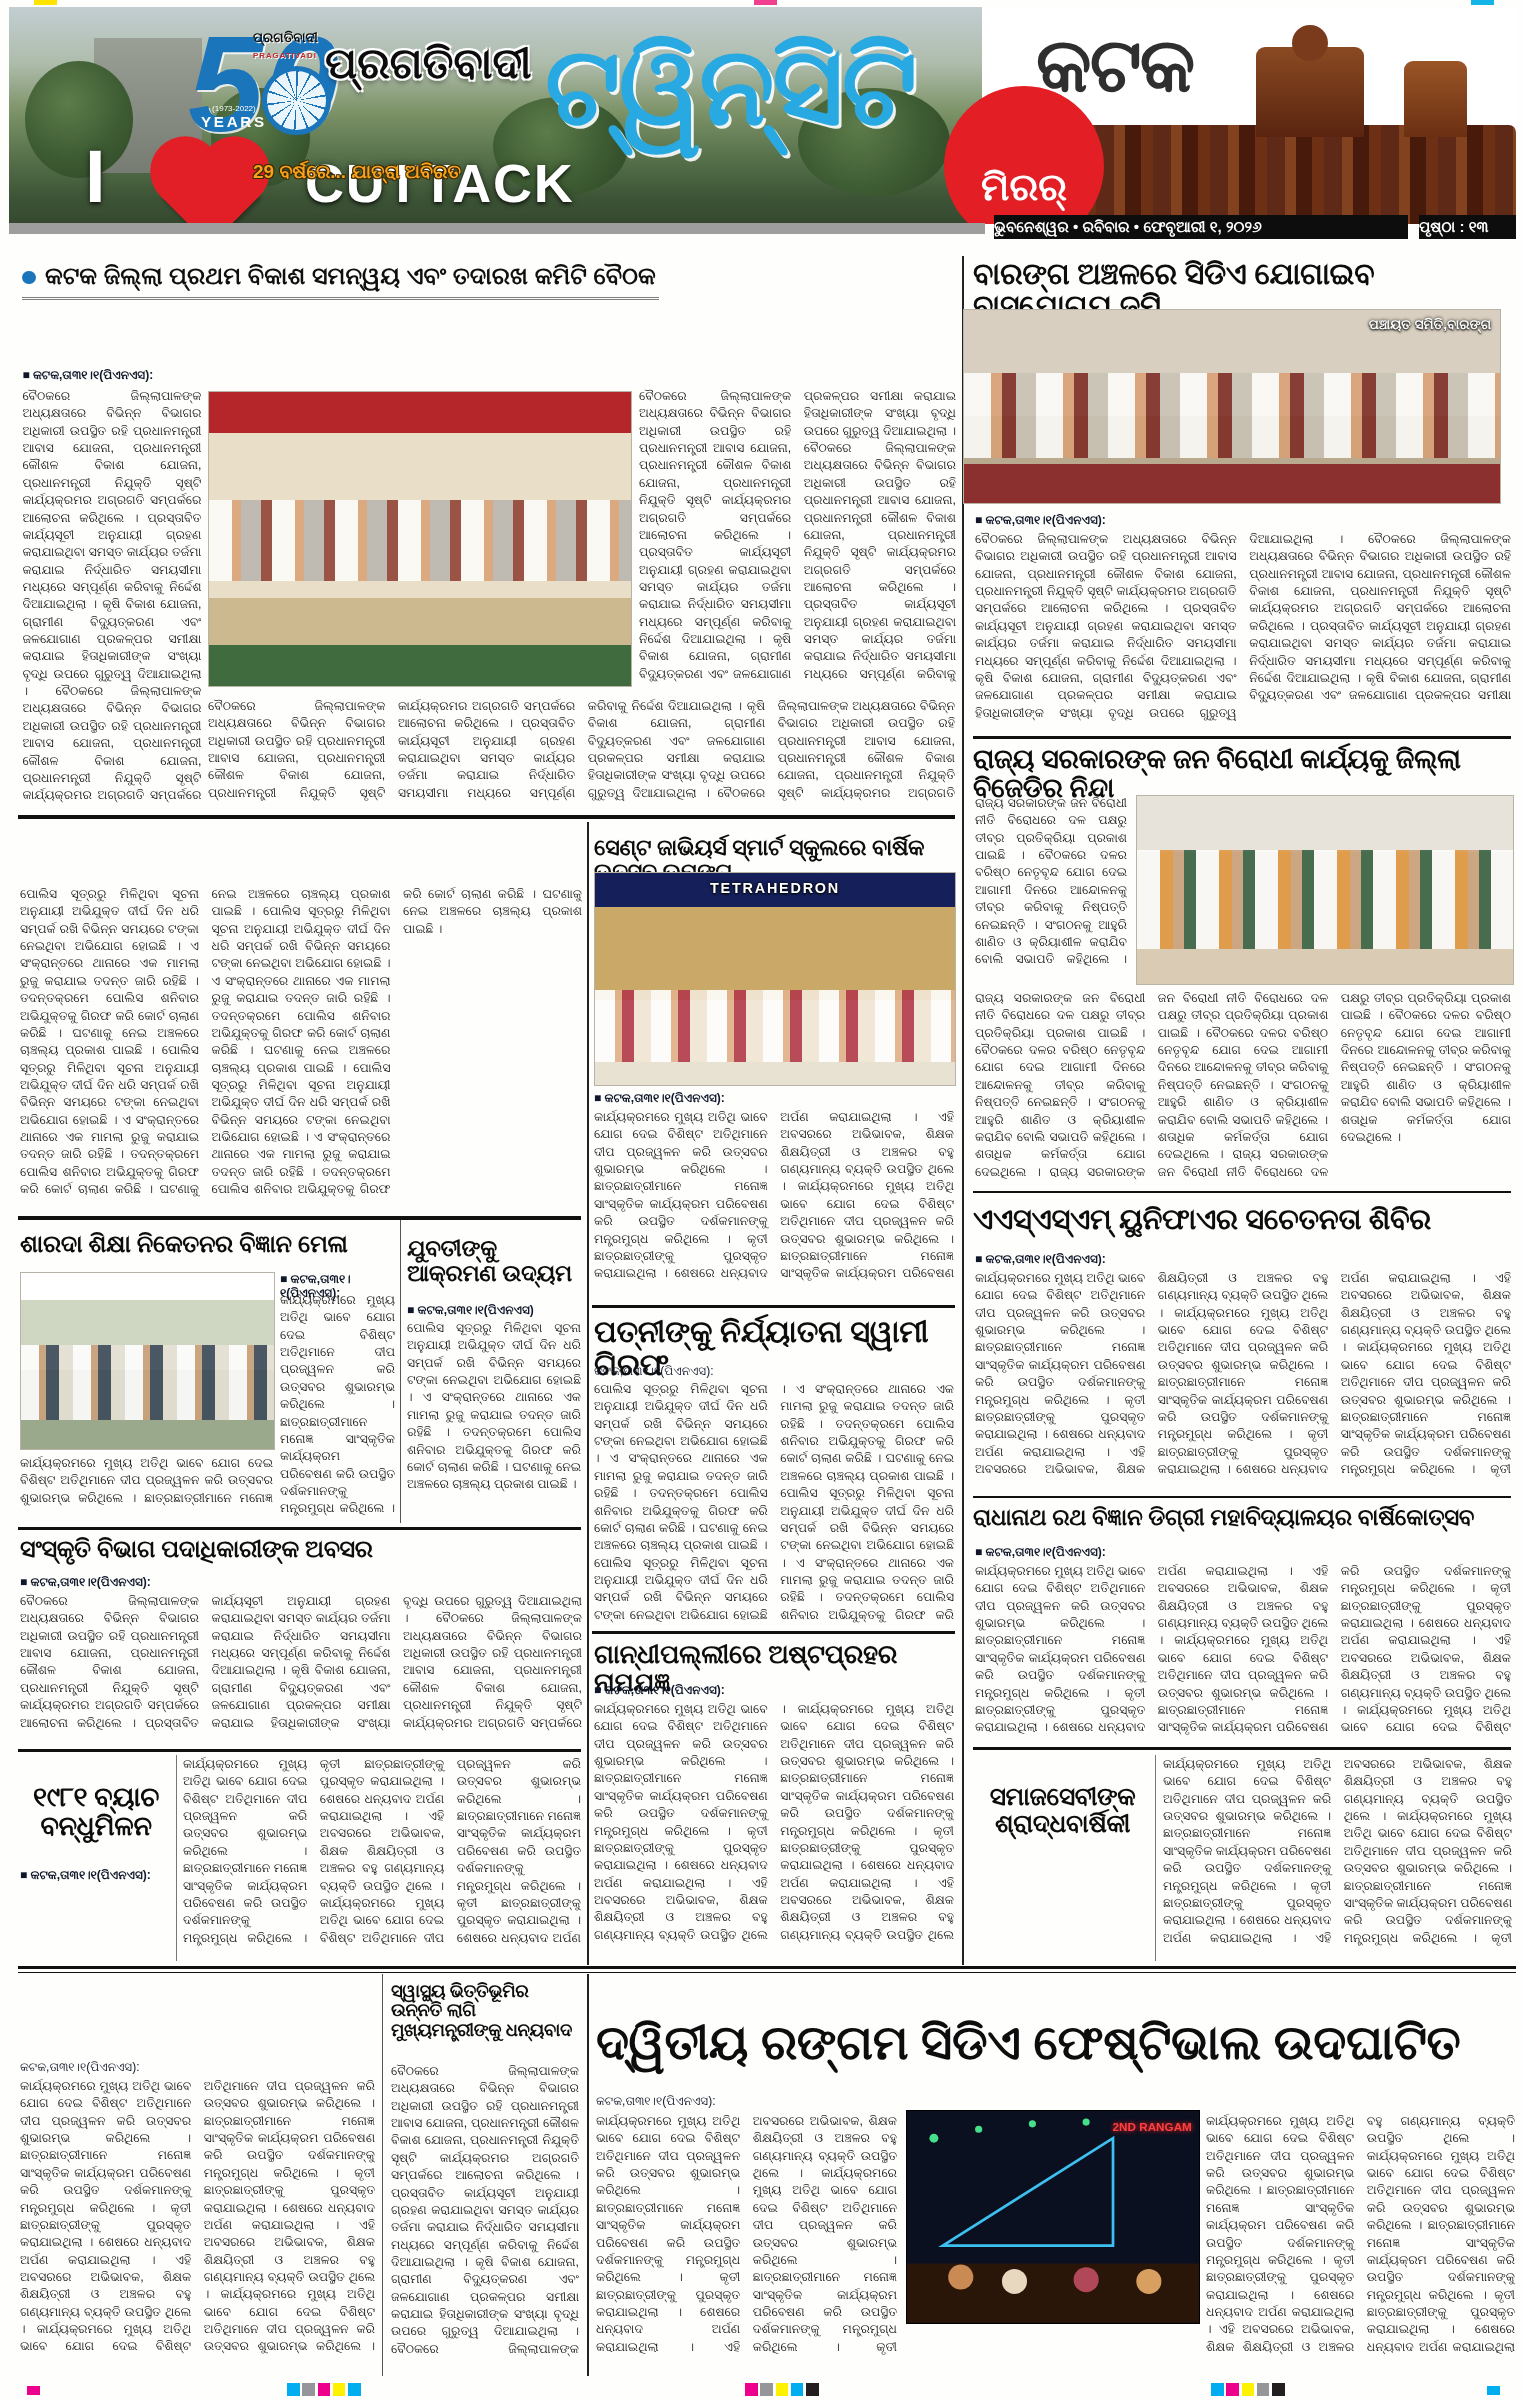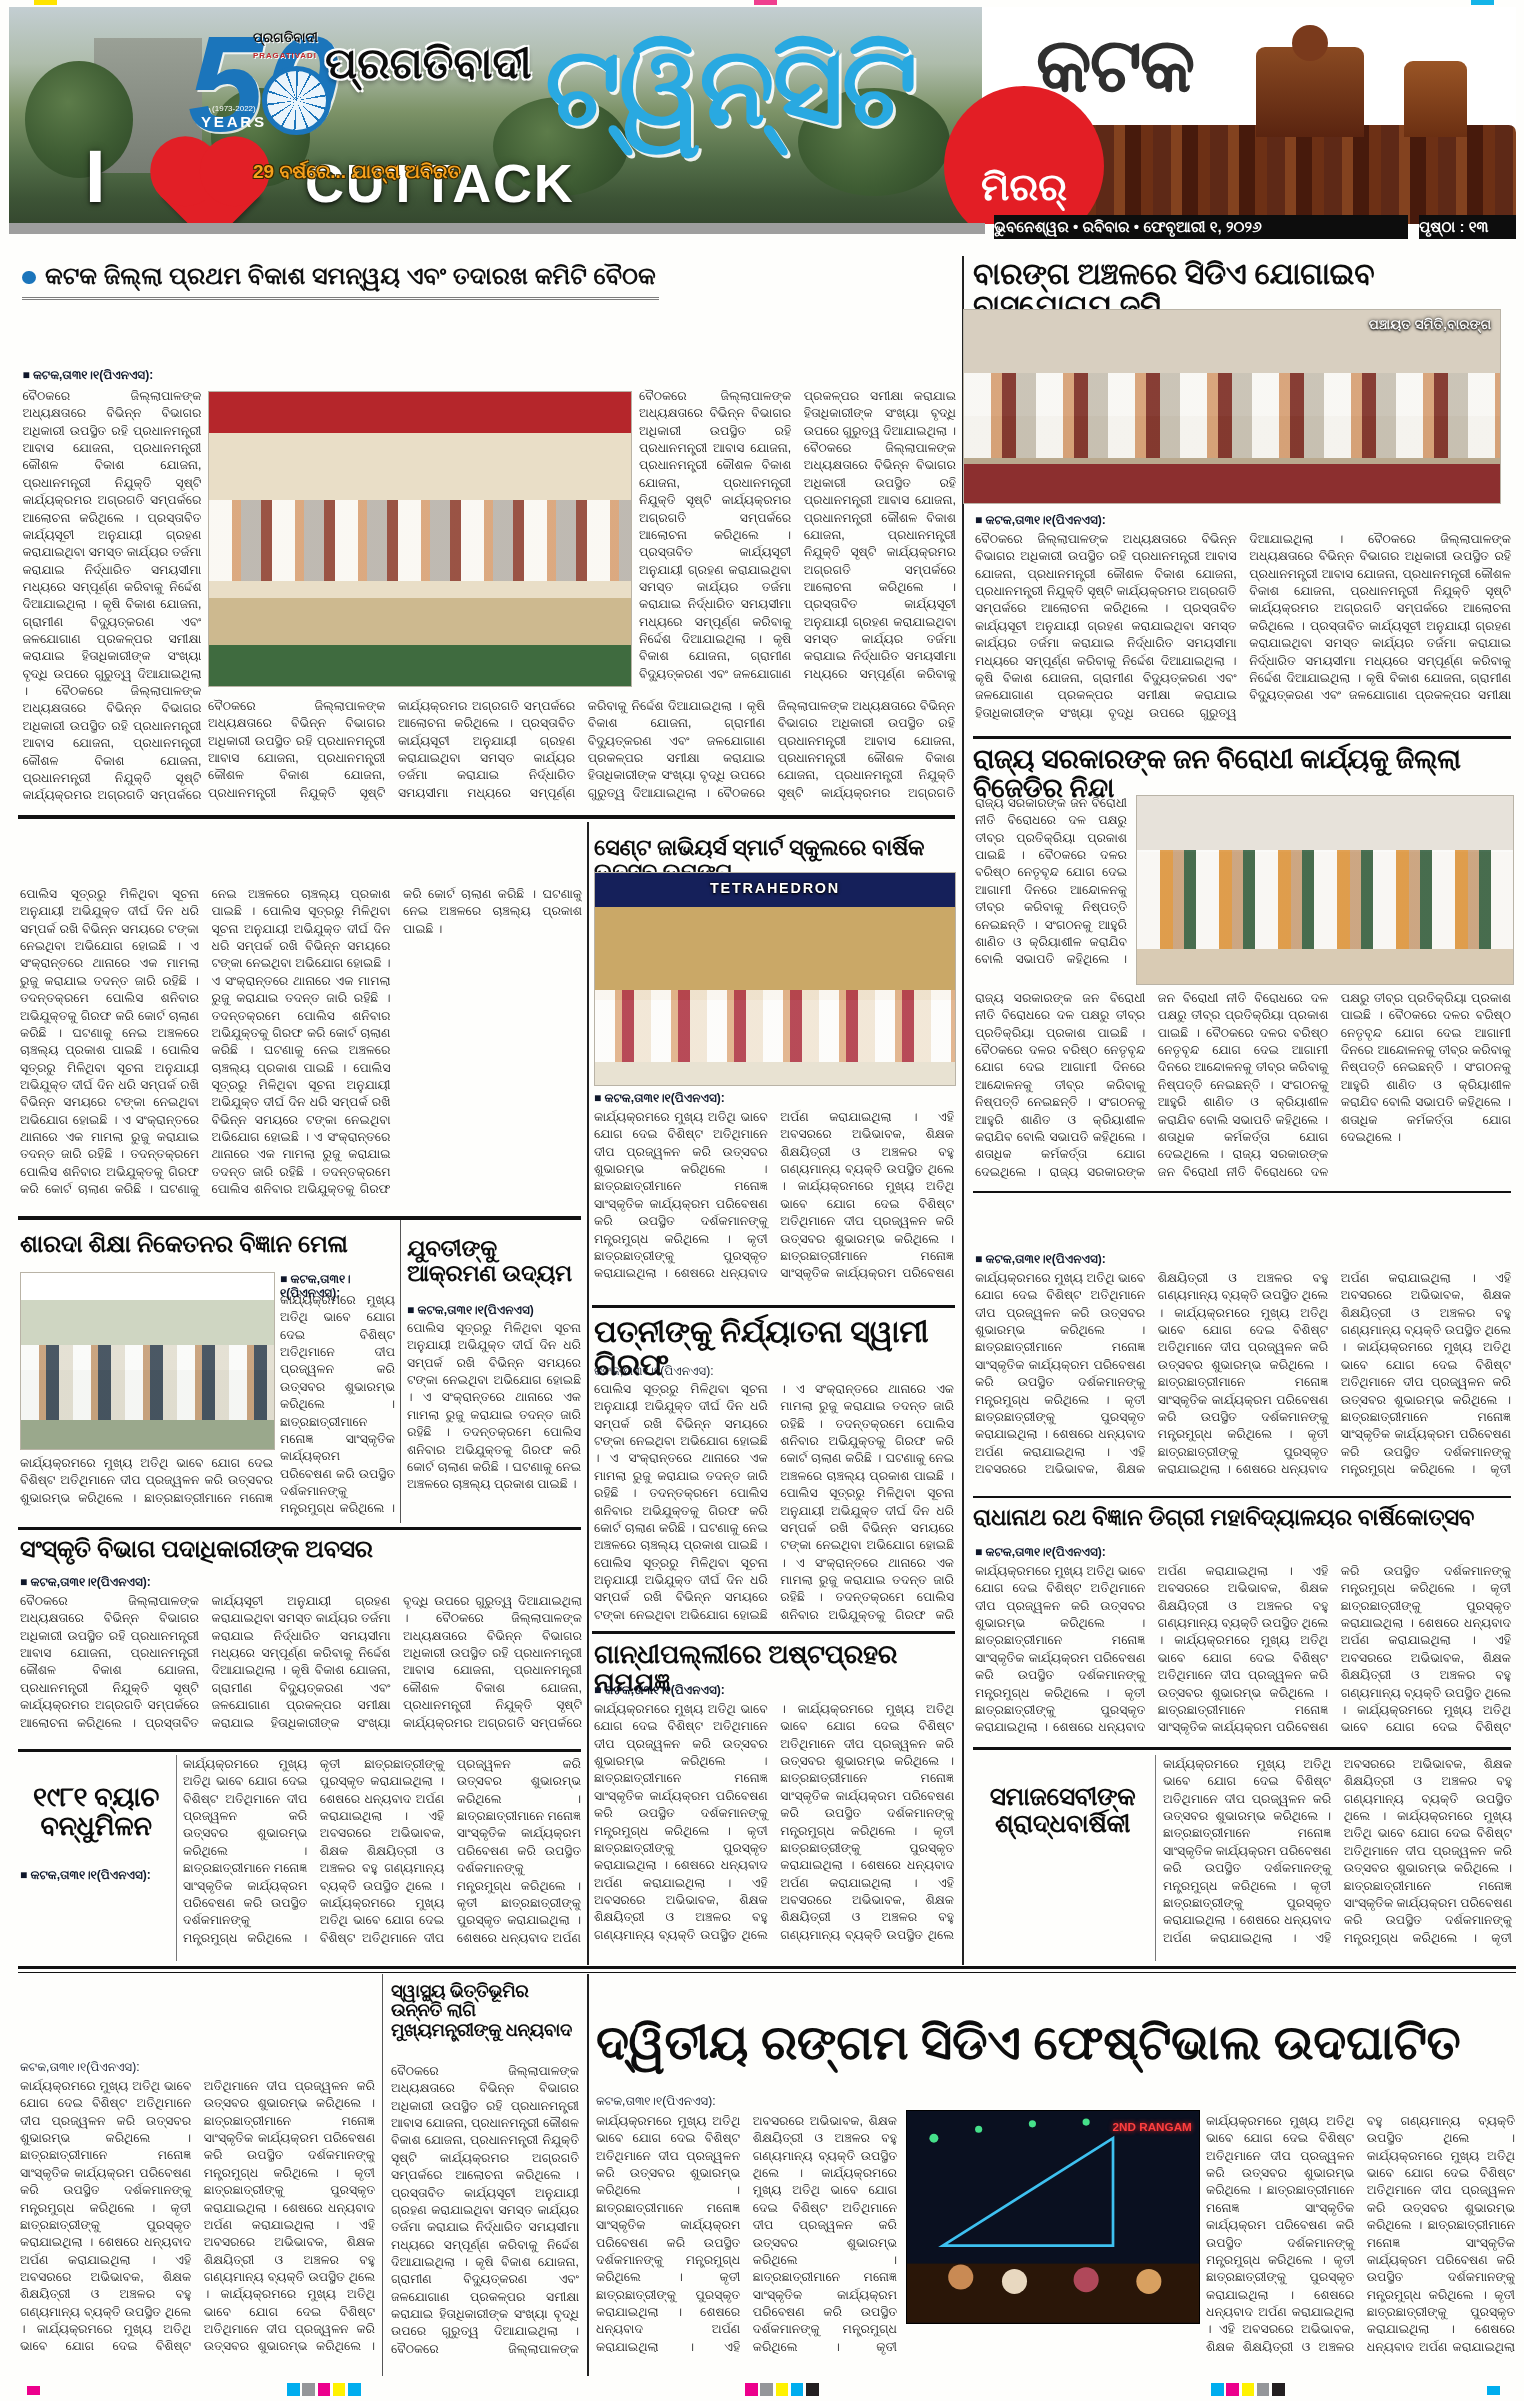--- a/index.html
+++ b/index.html
@@ -203,20 +203,21 @@
   <div class="body" style="left:975px;top:795px;width:152px;height:188px;column-count:1;">ରାଜ୍ୟ ସରକାରଙ୍କ ଜନ ବିରୋଧୀ ନୀତି ବିରୋଧରେ ଦଳ ପକ୍ଷରୁ ତୀବ୍ର ପ୍ରତିକ୍ରିୟା ପ୍ରକାଶ ପାଇଛି । ବୈଠକରେ ଦଳର ବରିଷ୍ଠ ନେତୃବୃନ୍ଦ ଯୋଗ ଦେଇ ଆଗାମୀ ଦିନରେ ଆନ୍ଦୋଳନକୁ ତୀବ୍ର କରିବାକୁ ନିଷ୍ପତ୍ତି ନେଇଛନ୍ତି । ସଂଗଠନକୁ ଆହୁରି ଶାଣିତ ଓ କ୍ରିୟାଶୀଳ କରାଯିବ ବୋଲି ସଭାପତି କହିଥିଲେ । ଶତାଧିକ କର୍ମକର୍ତ୍ତା ଯୋଗ ଦେଇଥିଲେ ।</div>
   <div class="photo" style="left:1136px;top:795px;width:376px;height:188px;
        background:linear-gradient(180deg,#e7e2da 0 30%,#d9cbb4 30% 100%);">
     <div class="abs" style="left:0;top:54px;width:376px;height:99px;
          background:repeating-linear-gradient(90deg,#ffffff 0 23px,#e0953a 23px 36px,#caa07a 36px 47px,#2e5c3c 47px 59px);opacity:.85;"></div>
   </div>
   <div class="body" style="left:975px;top:990px;width:536px;height:196px;column-count:3;">ରାଜ୍ୟ ସରକାରଙ୍କ ଜନ ବିରୋଧୀ ନୀତି ବିରୋଧରେ ଦଳ ପକ୍ଷରୁ ତୀବ୍ର ପ୍ରତିକ୍ରିୟା ପ୍ରକାଶ ପାଇଛି । ବୈଠକରେ ଦଳର ବରିଷ୍ଠ ନେତୃବୃନ୍ଦ ଯୋଗ ଦେଇ ଆଗାମୀ ଦିନରେ ଆନ୍ଦୋଳନକୁ ତୀବ୍ର କରିବାକୁ ନିଷ୍ପତ୍ତି ନେଇଛନ୍ତି । ସଂଗଠନକୁ ଆହୁରି ଶାଣିତ ଓ କ୍ରିୟାଶୀଳ କରାଯିବ ବୋଲି ସଭାପତି କହିଥିଲେ । ଶତାଧିକ କର୍ମକର୍ତ୍ତା ଯୋଗ ଦେଇଥିଲେ । ରାଜ୍ୟ ସରକାରଙ୍କ ଜନ ବିରୋଧୀ ନୀତି ବିରୋଧରେ ଦଳ ପକ୍ଷରୁ ତୀବ୍ର ପ୍ରତିକ୍ରିୟା ପ୍ରକାଶ ପାଇଛି । ବୈଠକରେ ଦଳର ବରିଷ୍ଠ ନେତୃବୃନ୍ଦ ଯୋଗ ଦେଇ ଆଗାମୀ ଦିନରେ ଆନ୍ଦୋଳନକୁ ତୀବ୍ର କରିବାକୁ ନିଷ୍ପତ୍ତି ନେଇଛନ୍ତି । ସଂଗଠନକୁ ଆହୁରି ଶାଣିତ ଓ କ୍ରିୟାଶୀଳ କରାଯିବ ବୋଲି ସଭାପତି କହିଥିଲେ । ଶତାଧିକ କର୍ମକର୍ତ୍ତା ଯୋଗ ଦେଇଥିଲେ । ରାଜ୍ୟ ସରକାରଙ୍କ ଜନ ବିରୋଧୀ ନୀତି ବିରୋଧରେ ଦଳ ପକ୍ଷରୁ ତୀବ୍ର ପ୍ରତିକ୍ରିୟା ପ୍ରକାଶ ପାଇଛି । ବୈଠକରେ ଦଳର ବରିଷ୍ଠ ନେତୃବୃନ୍ଦ ଯୋଗ ଦେଇ ଆଗାମୀ ଦିନରେ ଆନ୍ଦୋଳନକୁ ତୀବ୍ର କରିବାକୁ ନିଷ୍ପତ୍ତି ନେଇଛନ୍ତି । ସଂଗଠନକୁ ଆହୁରି ଶାଣିତ ଓ କ୍ରିୟାଶୀଳ କରାଯିବ ବୋଲି ସଭାପତି କହିଥିଲେ । ଶତାଧିକ କର୍ମକର୍ତ୍ତା ଯୋଗ ଦେଇଥିଲେ ।</div>
 
   <div class="rule" style="left:973px;top:1191px;width:538px;height:1.8px;"></div>
 
+  <div class="h" style="left:973px;top:1204px;width:538px;font-size:29px;">ଏଏସ୍‌ଏସ୍‌ଏମ୍ ୟୁନିଫାଏର ସଚେତନତା ଶିବିର</div>
   <div class="by" style="left:975px;top:1252px;">■ କଟକ,ତା୩୧।୧(ପିଏନଏସ):</div>
   <div class="body" style="left:975px;top:1270px;width:536px;height:219px;column-count:3;">କାର୍ଯ୍ୟକ୍ରମରେ ମୁଖ୍ୟ ଅତିଥି ଭାବେ ଯୋଗ ଦେଇ ବିଶିଷ୍ଟ ଅତିଥିମାନେ ଦୀପ ପ୍ରଜ୍ୱଳନ କରି ଉତ୍ସବର ଶୁଭାରମ୍ଭ କରିଥିଲେ । ଛାତ୍ରଛାତ୍ରୀମାନେ ମନୋଜ୍ଞ ସାଂସ୍କୃତିକ କାର୍ଯ୍ୟକ୍ରମ ପରିବେଷଣ କରି ଉପସ୍ଥିତ ଦର୍ଶକମାନଙ୍କୁ ମନ୍ତ୍ରମୁଗ୍ଧ କରିଥିଲେ । କୃତୀ ଛାତ୍ରଛାତ୍ରୀଙ୍କୁ ପୁରସ୍କୃତ କରାଯାଇଥିଲା । ଶେଷରେ ଧନ୍ୟବାଦ ଅର୍ପଣ କରାଯାଇଥିଲା । ଏହି ଅବସରରେ ଅଭିଭାବକ, ଶିକ୍ଷକ ଶିକ୍ଷୟିତ୍ରୀ ଓ ଅଞ୍ଚଳର ବହୁ ଗଣ୍ୟମାନ୍ୟ ବ୍ୟକ୍ତି ଉପସ୍ଥିତ ଥିଲେ । କାର୍ଯ୍ୟକ୍ରମରେ ମୁଖ୍ୟ ଅତିଥି ଭାବେ ଯୋଗ ଦେଇ ବିଶିଷ୍ଟ ଅତିଥିମାନେ ଦୀପ ପ୍ରଜ୍ୱଳନ କରି ଉତ୍ସବର ଶୁଭାରମ୍ଭ କରିଥିଲେ । ଛାତ୍ରଛାତ୍ରୀମାନେ ମନୋଜ୍ଞ ସାଂସ୍କୃତିକ କାର୍ଯ୍ୟକ୍ରମ ପରିବେଷଣ କରି ଉପସ୍ଥିତ ଦର୍ଶକମାନଙ୍କୁ ମନ୍ତ୍ରମୁଗ୍ଧ କରିଥିଲେ । କୃତୀ ଛାତ୍ରଛାତ୍ରୀଙ୍କୁ ପୁରସ୍କୃତ କରାଯାଇଥିଲା । ଶେଷରେ ଧନ୍ୟବାଦ ଅର୍ପଣ କରାଯାଇଥିଲା । ଏହି ଅବସରରେ ଅଭିଭାବକ, ଶିକ୍ଷକ ଶିକ୍ଷୟିତ୍ରୀ ଓ ଅଞ୍ଚଳର ବହୁ ଗଣ୍ୟମାନ୍ୟ ବ୍ୟକ୍ତି ଉପସ୍ଥିତ ଥିଲେ । କାର୍ଯ୍ୟକ୍ରମରେ ମୁଖ୍ୟ ଅତିଥି ଭାବେ ଯୋଗ ଦେଇ ବିଶିଷ୍ଟ ଅତିଥିମାନେ ଦୀପ ପ୍ରଜ୍ୱଳନ କରି ଉତ୍ସବର ଶୁଭାରମ୍ଭ କରିଥିଲେ । ଛାତ୍ରଛାତ୍ରୀମାନେ ମନୋଜ୍ଞ ସାଂସ୍କୃତିକ କାର୍ଯ୍ୟକ୍ରମ ପରିବେଷଣ କରି ଉପସ୍ଥିତ ଦର୍ଶକମାନଙ୍କୁ ମନ୍ତ୍ରମୁଗ୍ଧ କରିଥିଲେ । କୃତୀ ଛାତ୍ରଛାତ୍ରୀଙ୍କୁ ପୁରସ୍କୃତ କରାଯାଇଥିଲା । ଶେଷରେ ଧନ୍ୟବାଦ ଅର୍ପଣ କରାଯାଇଥିଲା । ଏହି ଅବସରରେ ଅଭିଭାବକ, ଶିକ୍ଷକ ଶିକ୍ଷୟିତ୍ରୀ ଓ ଅଞ୍ଚଳର ବହୁ ଗଣ୍ୟମାନ୍ୟ ବ୍ୟକ୍ତି ଉପସ୍ଥିତ ଥିଲେ ।</div>
 
   <div class="rule" style="left:973px;top:1496px;width:538px;height:1.8px;"></div>
 
   <div class="h" style="left:973px;top:1505px;width:538px;font-size:23px;">ରାଧାନାଥ ରଥ ବିଜ୍ଞାନ ଡିଗ୍ରୀ ମହାବିଦ୍ୟାଳୟର ବାର୍ଷିକୋତ୍ସବ</div>
   <div class="by" style="left:975px;top:1545px;">■ କଟକ,ତା୩୧।୧(ପିଏନଏସ):</div>
   <div class="body" style="left:975px;top:1563px;width:536px;height:179px;column-count:3;">କାର୍ଯ୍ୟକ୍ରମରେ ମୁଖ୍ୟ ଅତିଥି ଭାବେ ଯୋଗ ଦେଇ ବିଶିଷ୍ଟ ଅତିଥିମାନେ ଦୀପ ପ୍ରଜ୍ୱଳନ କରି ଉତ୍ସବର ଶୁଭାରମ୍ଭ କରିଥିଲେ । ଛାତ୍ରଛାତ୍ରୀମାନେ ମନୋଜ୍ଞ ସାଂସ୍କୃତିକ କାର୍ଯ୍ୟକ୍ରମ ପରିବେଷଣ କରି ଉପସ୍ଥିତ ଦର୍ଶକମାନଙ୍କୁ ମନ୍ତ୍ରମୁଗ୍ଧ କରିଥିଲେ । କୃତୀ ଛାତ୍ରଛାତ୍ରୀଙ୍କୁ ପୁରସ୍କୃତ କରାଯାଇଥିଲା । ଶେଷରେ ଧନ୍ୟବାଦ ଅର୍ପଣ କରାଯାଇଥିଲା । ଏହି ଅବସରରେ ଅଭିଭାବକ, ଶିକ୍ଷକ ଶିକ୍ଷୟିତ୍ରୀ ଓ ଅଞ୍ଚଳର ବହୁ ଗଣ୍ୟମାନ୍ୟ ବ୍ୟକ୍ତି ଉପସ୍ଥିତ ଥିଲେ । କାର୍ଯ୍ୟକ୍ରମରେ ମୁଖ୍ୟ ଅତିଥି ଭାବେ ଯୋଗ ଦେଇ ବିଶିଷ୍ଟ ଅତିଥିମାନେ ଦୀପ ପ୍ରଜ୍ୱଳନ କରି ଉତ୍ସବର ଶୁଭାରମ୍ଭ କରିଥିଲେ । ଛାତ୍ରଛାତ୍ରୀମାନେ ମନୋଜ୍ଞ ସାଂସ୍କୃତିକ କାର୍ଯ୍ୟକ୍ରମ ପରିବେଷଣ କରି ଉପସ୍ଥିତ ଦର୍ଶକମାନଙ୍କୁ ମନ୍ତ୍ରମୁଗ୍ଧ କରିଥିଲେ । କୃତୀ ଛାତ୍ରଛାତ୍ରୀଙ୍କୁ ପୁରସ୍କୃତ କରାଯାଇଥିଲା । ଶେଷରେ ଧନ୍ୟବାଦ ଅର୍ପଣ କରାଯାଇଥିଲା । ଏହି ଅବସରରେ ଅଭିଭାବକ, ଶିକ୍ଷକ ଶିକ୍ଷୟିତ୍ରୀ ଓ ଅଞ୍ଚଳର ବହୁ ଗଣ୍ୟମାନ୍ୟ ବ୍ୟକ୍ତି ଉପସ୍ଥିତ ଥିଲେ । କାର୍ଯ୍ୟକ୍ରମରେ ମୁଖ୍ୟ ଅତିଥି ଭାବେ ଯୋଗ ଦେଇ ବିଶିଷ୍ଟ ଅତିଥିମାନେ ଦୀପ ପ୍ରଜ୍ୱଳନ କରି ଉତ୍ସବର ଶୁଭାରମ୍ଭ କରିଥିଲେ । ଛାତ୍ରଛାତ୍ରୀମାନେ ମନୋଜ୍ଞ ସାଂସ୍କୃତିକ କାର୍ଯ୍ୟକ୍ରମ ପରିବେଷଣ କରି ଉପସ୍ଥିତ ଦର୍ଶକମାନଙ୍କୁ ମନ୍ତ୍ରମୁଗ୍ଧ କରିଥିଲେ । କୃତୀ ଛାତ୍ରଛାତ୍ରୀଙ୍କୁ ପୁରସ୍କୃତ କରାଯାଇଥିଲା । ଶେଷରେ ଧନ୍ୟବାଦ ଅର୍ପଣ କରାଯାଇଥିଲା । ଏହି ଅବସରରେ ଅଭିଭାବକ, ଶିକ୍ଷକ ଶିକ୍ଷୟିତ୍ରୀ ଓ ଅଞ୍ଚଳର ବହୁ ଗଣ୍ୟମାନ୍ୟ ବ୍ୟକ୍ତି ଉପସ୍ଥିତ ଥିଲେ ।</div>
 
   <div class="rule" style="left:973px;top:1747px;width:538px;height:2.7px;"></div>

